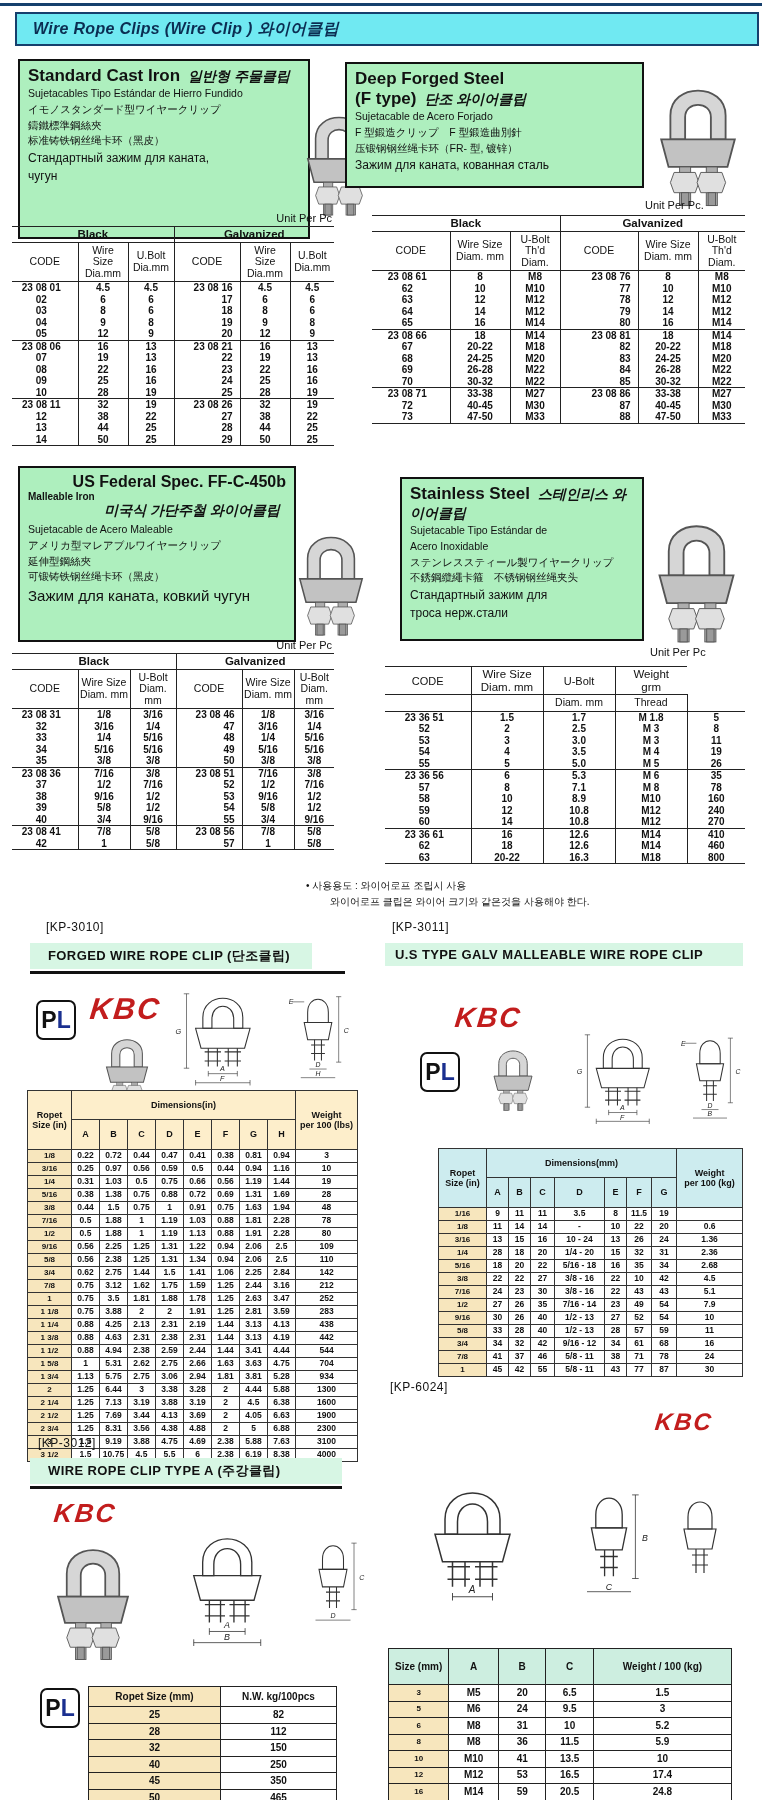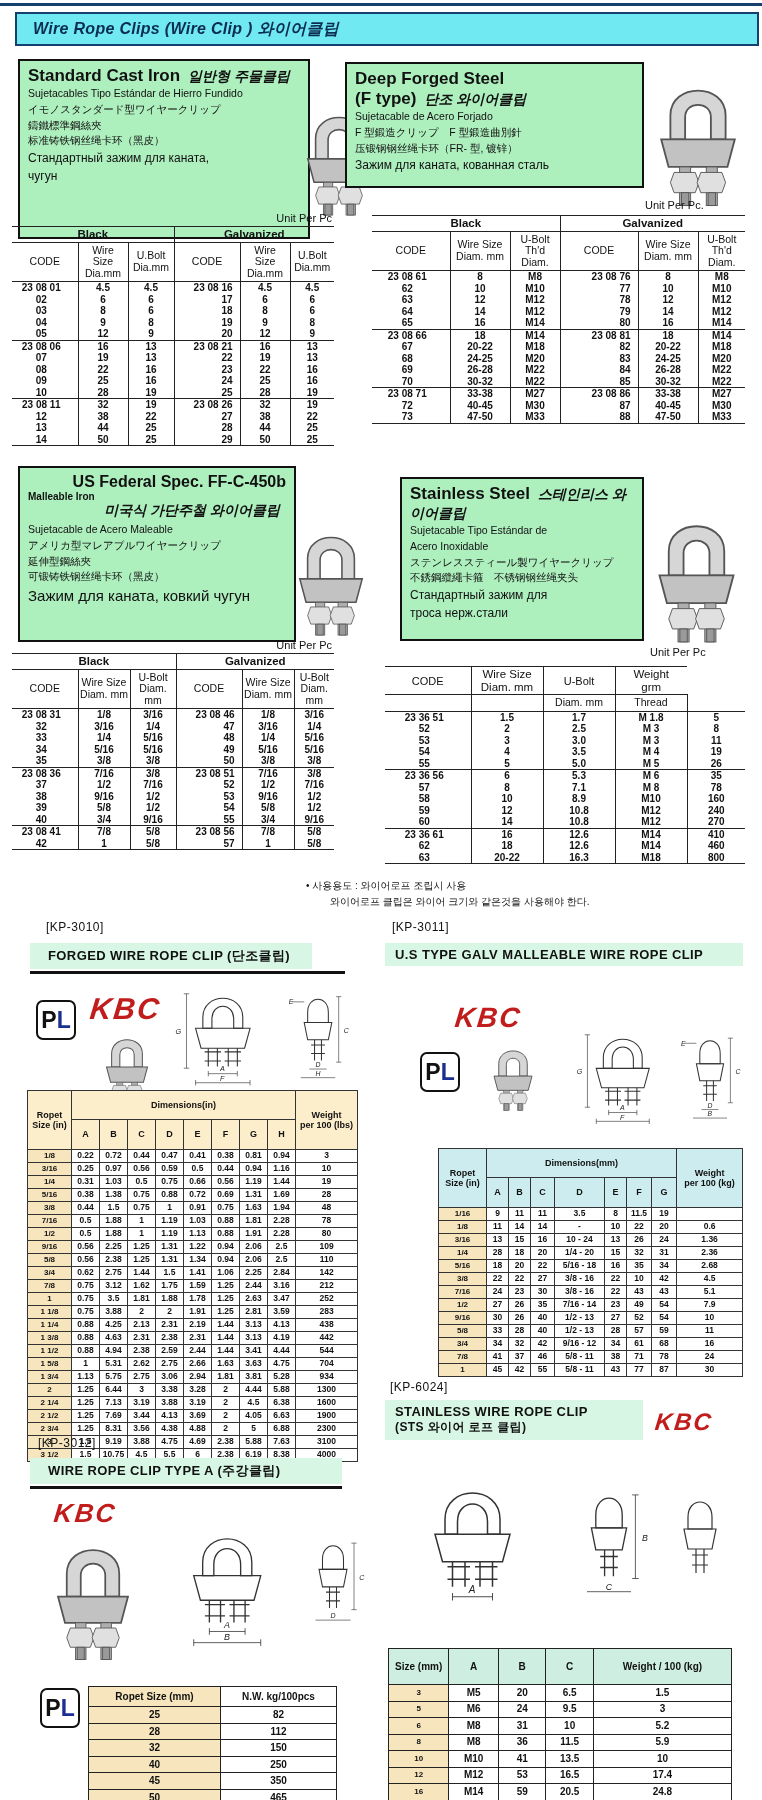--- a/index.html
+++ b/index.html
@@ -1255,24 +1255,20 @@
           <td>5/8 - 11</td>
           <td>43</td>
           <td>77</td>
           <td>87</td>
           <td>30</td>
         </tr>
       </tbody>
   </table>
 
   <div class="abs kplabel" style="left:390px;top:1380px;">[KP-6024]</div>
-  <div class="abs strip" style="left:385px;top:1400px;width:258px;padding-left:10px;">
-    <div>STAINLESS WIRE ROPE CLIP</div>
-    <div class="sub">(STS 와이어 로프 클립)</div>
-  </div>
   <div class="abs kbc" style="left:655px;top:1408px;font-size:24px;">KBC</div>
 
   <svg class="abs" style="left:395px;top:1448px;" width="150" height="180" viewBox="0 0 120 130">
     <g class="dln">
       <path d="M40,50 C40,22 84,22 84,50 L84,62 L74,62 L74,52 C74,33 50,33 50,52 L50,62 L40,62 Z"></path>
       <path d="M32,62 L92,62 L86,84 L38,84 Z"></path>
       <path d="M46,84 V104 M56,84 V104 M68,84 V104 M78,84 V104"></path>
       <path d="M42,88 H60 M42,98 H60 M64,88 H82 M64,98 H82"></path>
     </g>
     <g class="dim">

